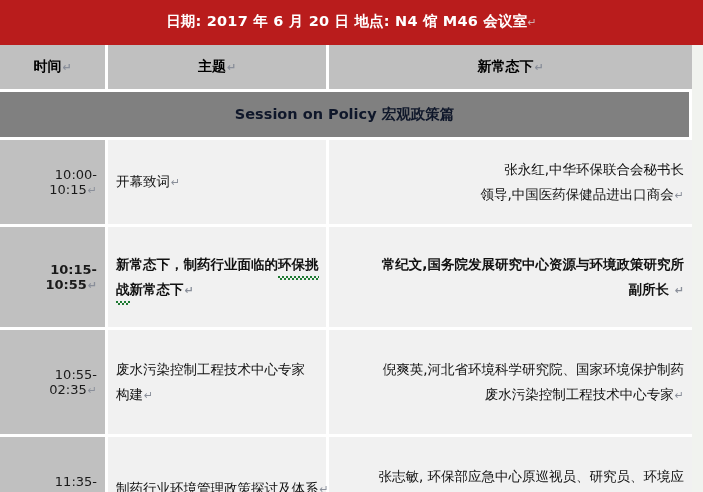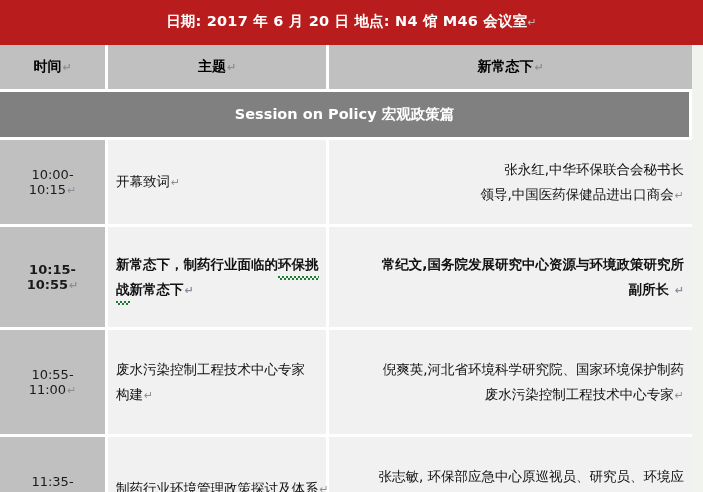--- a/index.html
+++ b/index.html
@@ -74,33 +74,33 @@
     color: #000000;
     font-weight: bold;
     font-size: 14px;
   }
 
   
   .session-cell {
     background: #808080;
     text-align: center;
     height: 29px;
-    color: #ffffff;
+    color: #0f172a;
     font-weight: bold;
     font-size: 14.5px;
     border-right: none;
   }
 
   
   .time-cell {
     background: #c0c0c0;
     color: #1a1a1a;
     font-size: 13px;
     padding-left: 10px;
-    text-align: center;
+    text-align: right;
   }
   
   .body-cell {
     background: #f1f1f1;
     color: #111111;
     font-size: 13.5px;
     line-height: 25px;
     padding: 6px 8px 6px 12px;
     text-align: left;
   }
@@ -202,21 +202,21 @@
           <span class="line"><span class="squiggle">战</span><span>新常态下</span><span class="pilcrow">↵</span></span>
         </td>
         <td class="body-cell guest-cell last-col">
           <span class="line"><span>常纪文,国务院发展研究中心资源与环境政策研究所</span></span>
           <span class="line"><span>副所长</span>&nbsp;<span class="pilcrow">↵</span></span>
         </td>
       </tr>
 
       <tr class="r3">
         <td class="time-cell">
-          <span>10:55-11:00</span><span class="pilcrow">↵</span>
+          <span>10:55-02:35</span><span class="pilcrow">↵</span>
         </td>
         <td class="body-cell">
           <span class="line"><span>废水污染控制工程技术中心专家</span></span>
           <span class="line"><span>构建</span><span class="pilcrow">↵</span></span>
         </td>
         <td class="body-cell guest-cell last-col">
           <span class="line"><span>倪爽英,河北省环境科学研究院、国家环境保护制药</span></span>
           <span class="line"><span>废水污染控制工程技术中心专家</span><span class="pilcrow">↵</span></span>
         </td>
       </tr>

